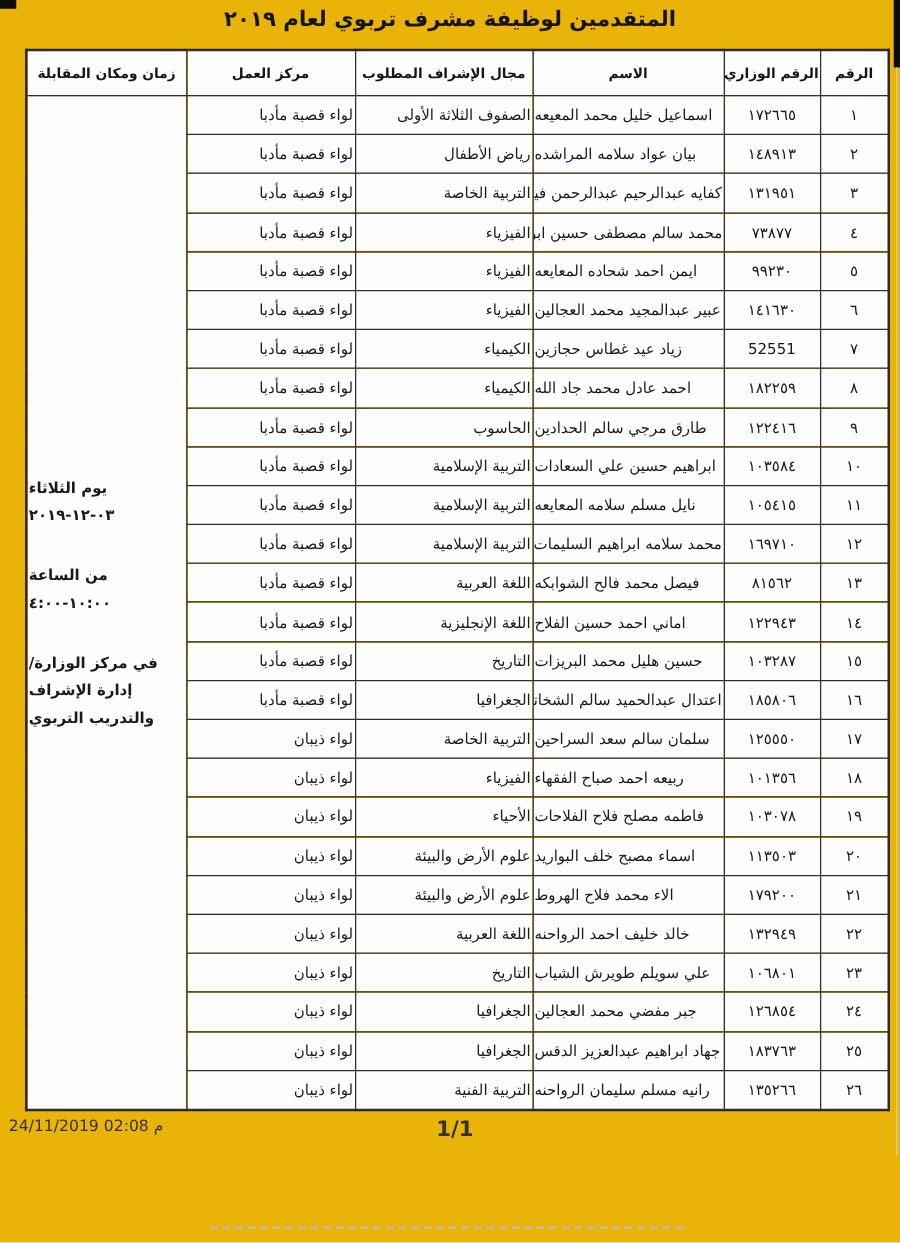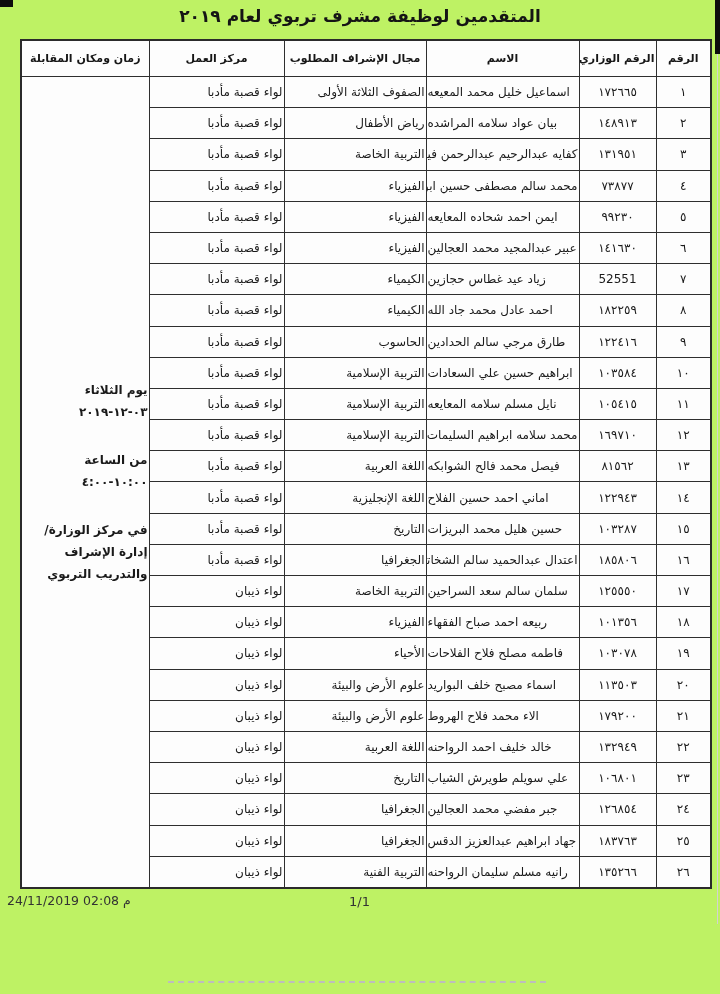--- a/index.html
+++ b/index.html
@@ -5,21 +5,21 @@
   html, body {
     margin: 0;
     padding: 0;
     background: #ffffff;
     font-family: "DejaVu Sans", sans-serif;
   }
   .page {
     position: relative;
     width: 720px;
     height: 994px;
-    background: #bef264;
+    background: #eab308;
     overflow: hidden;
     color: #1a1a1a;
   }
   .title {
     position: absolute;
     top: 6px;
     right: 0;
     width: 720px;
     text-align: center;
     font-size: 17px;
@@ -56,41 +56,42 @@
     font-size: 12px;
     vertical-align: middle;
   }
   td.cell-number, td.cell-ministry-number {
     text-align: center;
     font-size: 13px;
   }
   td.cell-name { font-size: 11.5px; text-align: left; }
   td.cell-field, td.cell-work-center { font-size: 12px; }
   td.cell-interview {
-    text-align: right;
+    text-align: left;
     vertical-align: middle;
     font-weight: bold;
     font-size: 13.5px;
     white-space: normal;
   }
   .interview-line { line-height: 22px; }
   .interview-gap { height: 26px; }
   .footer-left {
     position: absolute;
     top: 893px;
     left: 7px;
     font-size: 12.5px;
     color: #333333;
   }
   .footer-center {
     position: absolute;
     top: 894px;
     left: 349px;
-    font-size: 13px;
+    font-size: 17px;
     color: #333333;
+    font-weight: bold;
   }
   .artifact { position: absolute; }
   .corner-tl { top: 0; left: 0; width: 13px; height: 7px; background: #0d0d0d; }
   .edge-tr { top: 0; right: 0; width: 5px; height: 54px; background: #0d0d0d; }
   .edge-right { top: 54px; right: 2px; width: 1px; height: 870px; background: #d2d2d2; }
   .bottom-dashes { top: 981px; left: 168px; width: 378px; border-top: 2px dashed #bdbdbd; }
 </style>
 </head>
 <body>
 

